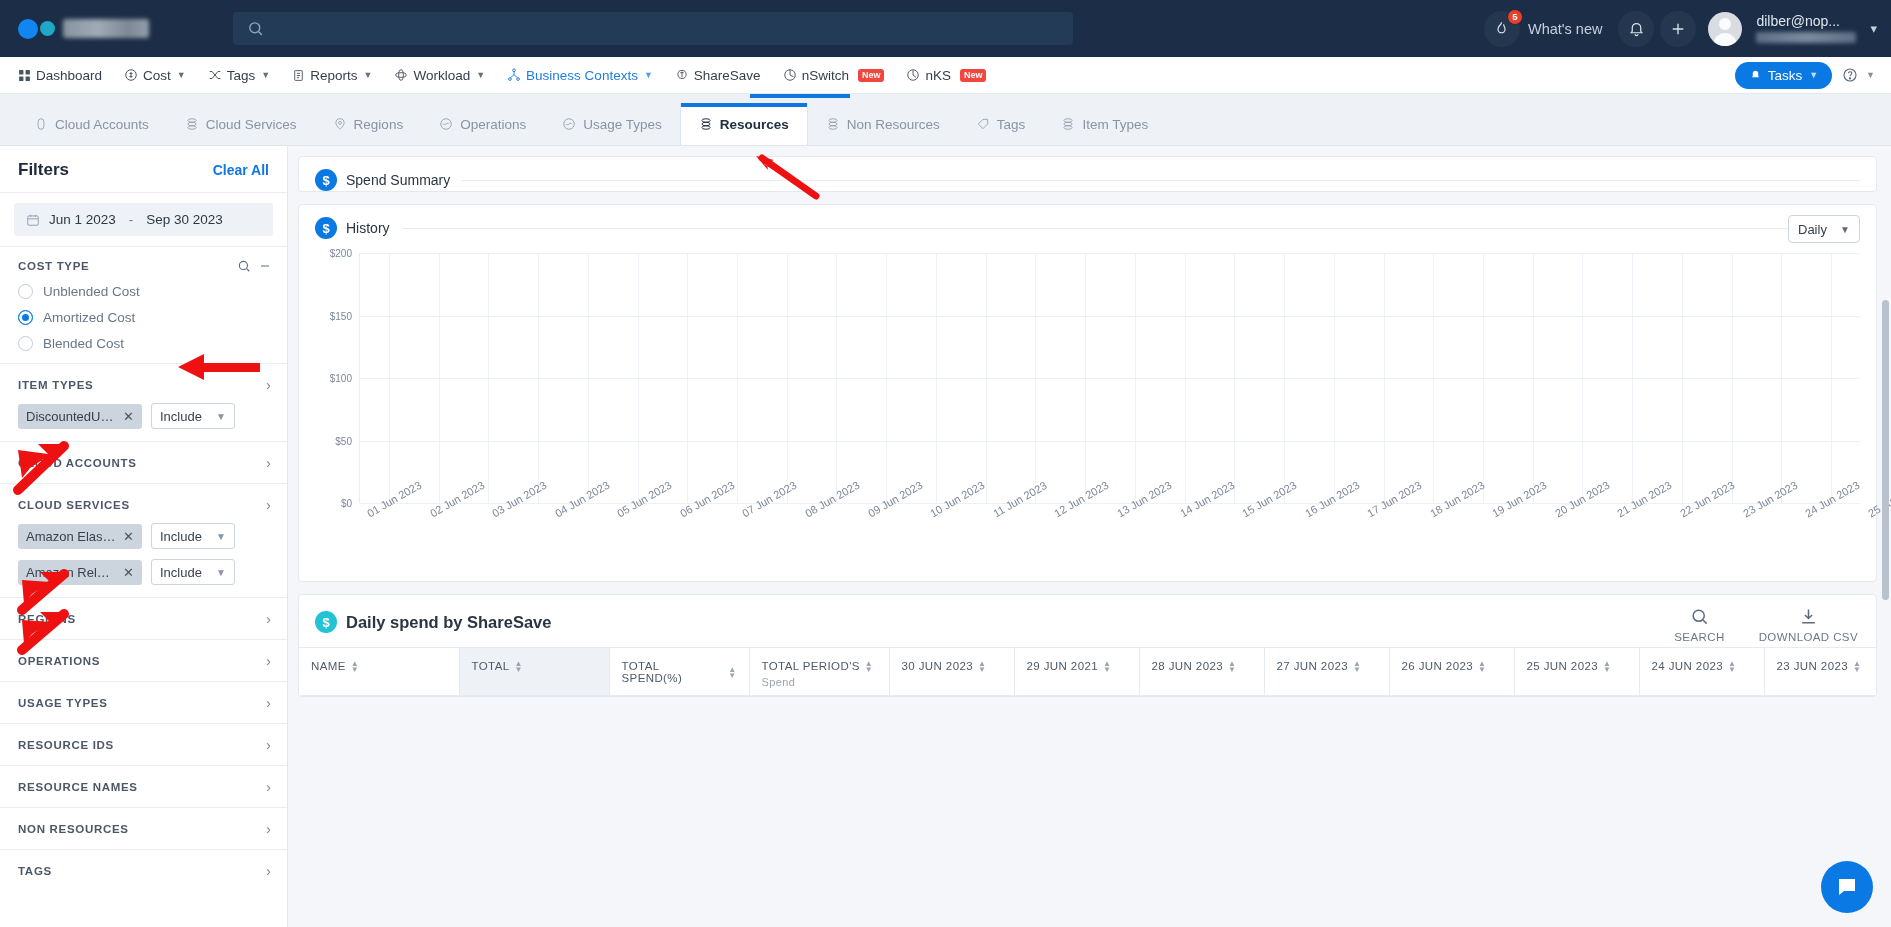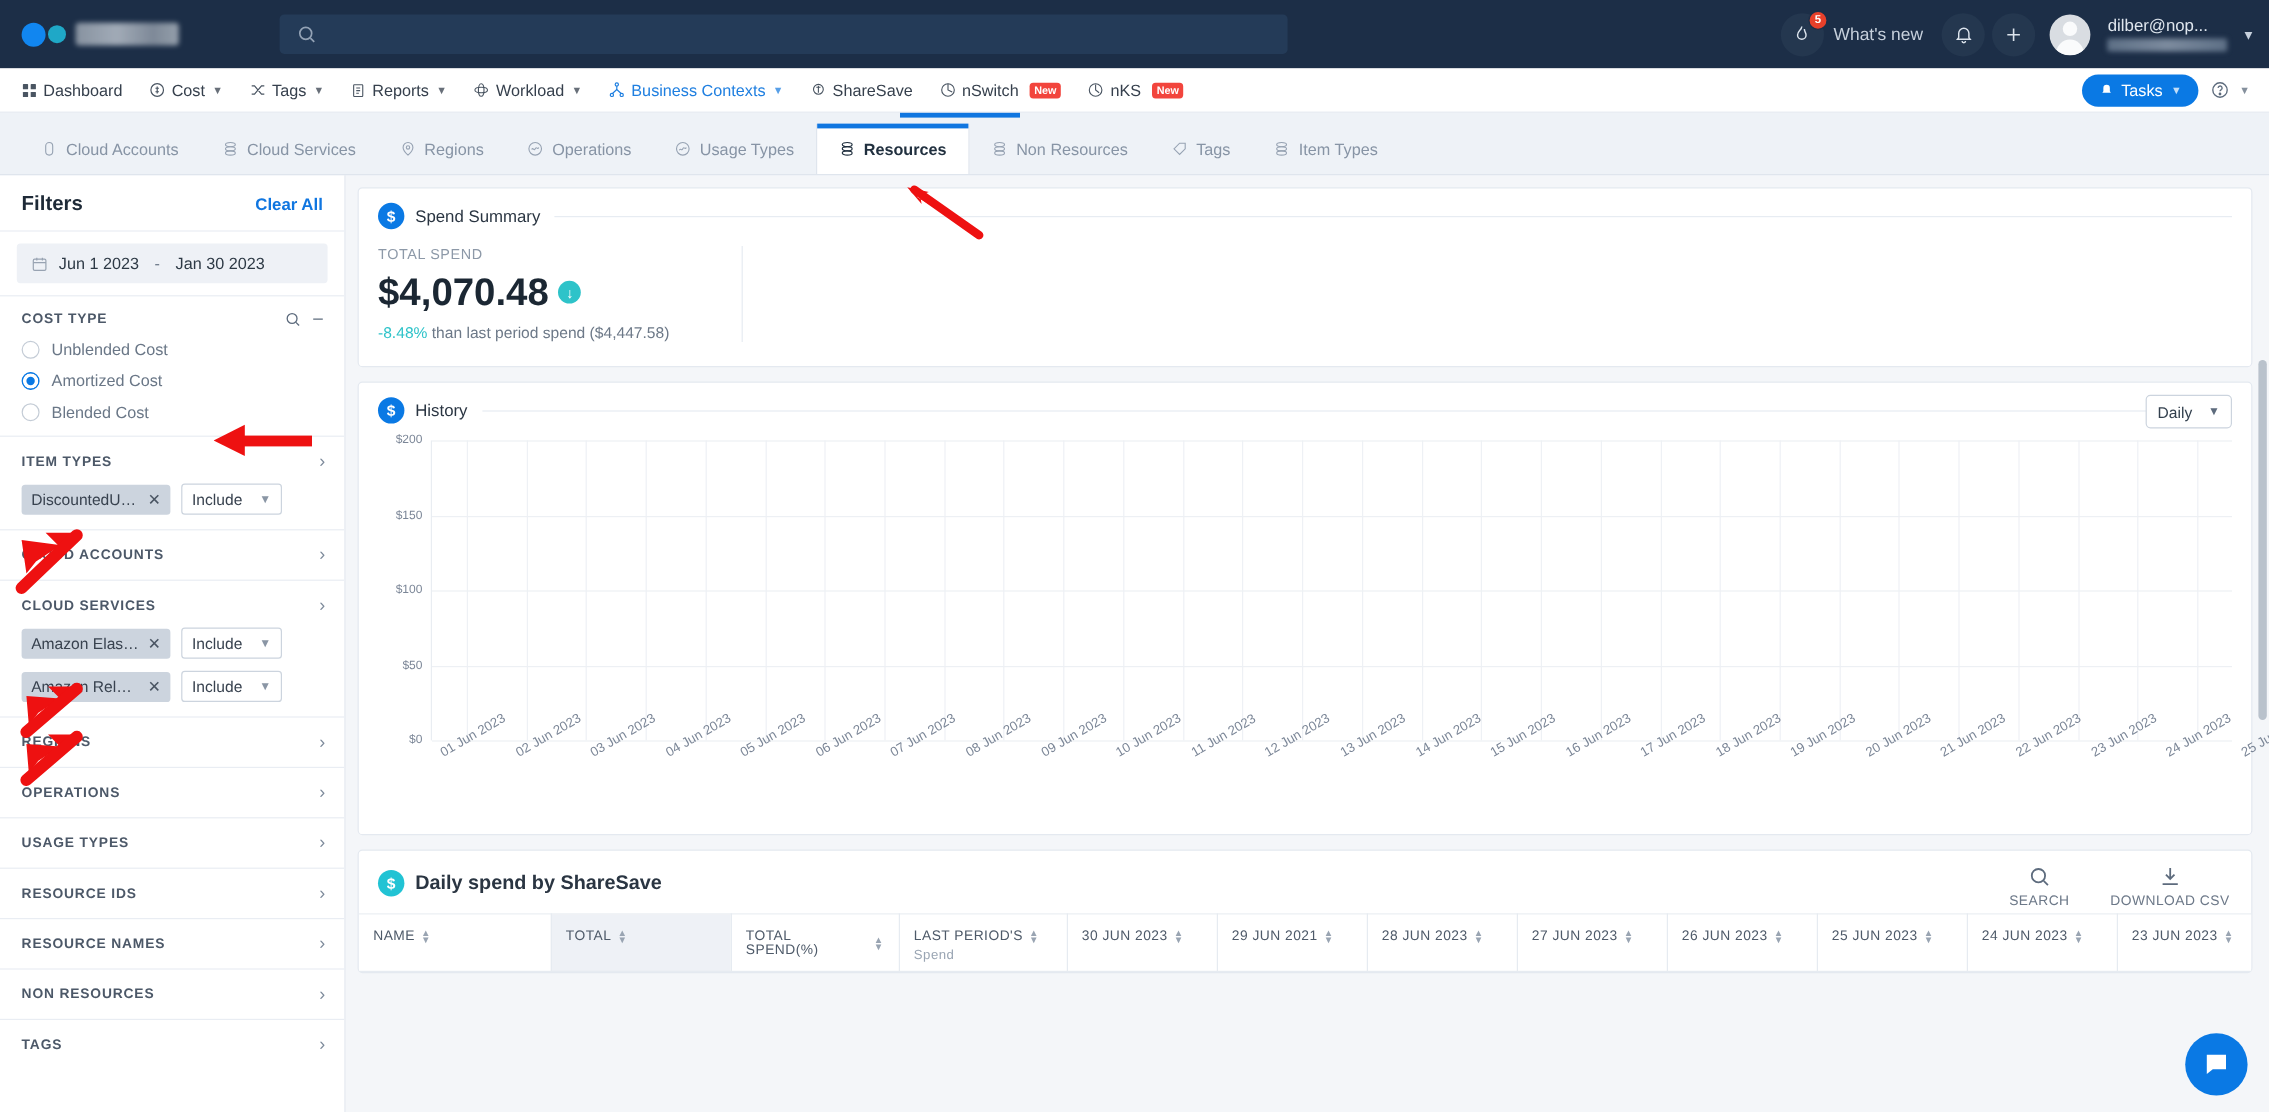--- a/index.html
+++ b/index.html
@@ -499,21 +499,21 @@
       <div class="clear-all">Clear All</div>
     </div>
 
     <div class="date-row">
       <svg width="14" height="14" viewBox="0 0 24 24" fill="none" stroke="#98a3b2" stroke-width="1.7">
         <rect x="3" y="5" width="18" height="16" rx="2"></rect>
           <path d="M3 10h18M8 3v4M16 3v4"></path>
       </svg>
       <span>Jun 1 2023</span>
       <span class="date-dash">-</span>
-      <span>Jan 30 2023</span>
+      <span>Sep 30 2023</span>
     </div>
 
     <div class="sec">
       <div class="sec-head">
         <div class="sec-title">COST TYPE</div>
         <div class="sec-icons">
           <svg width="14" height="14" viewBox="0 0 24 24" fill="none" stroke="#5d6b7d" stroke-width="1.9">
               <circle cx="11" cy="11" r="7"></circle>
               <path d="M16.5 16.5L21 21"></path>
             </svg>
@@ -631,32 +631,20 @@
     </div>
   </div>
 
   <div class="main">
 
     <div class="card">
       <div class="card-head">
         <div class="coin">$</div>
         <div class="card-title">Spend Summary</div>
         <div class="head-rule"></div>
-      </div>
-      <div class="spend-body">
-        <div class="spend-col">
-          <div class="lbl-total">TOTAL SPEND</div>
-          <div class="big-amt">
-            <span>$4,070.48</span>
-            <span class="down-pill">↓</span>
-          </div>
-          <div class="sub-note">
-            <b>-8.48%</b><span> than last period spend ($4,447.58)</span>
-          </div>
-        </div>
       </div>
     </div>
 
     <div class="card">
       <div class="card-head">
         <div class="coin">$</div>
         <div class="card-title">History</div>
         <div class="head-rule"></div>
       </div>
       <div class="daily-sel">
@@ -1239,21 +1227,21 @@
                   <div class="th-in">
                     <span>TOTAL SPEND(%)</span>
                     <span class="sorter">
                       <span>▲</span>
                       <span>▼</span>
                     </span>
                   </div>
                 </th>
                 <th style="width: 140px;">
                   <div class="th-in">
-                    <span>LAST PERIOD'S</span>
+                    <span>TOTAL PERIOD'S</span>
                     <span class="sorter">
                       <span>▲</span>
                       <span>▼</span>
                     </span>
                   </div>
                   <div class="th-sub">Spend</div>
                 </th>
                 <th style="width: 125px;">
                   <div class="th-in">
                     <span>30 JUN 2023</span>

